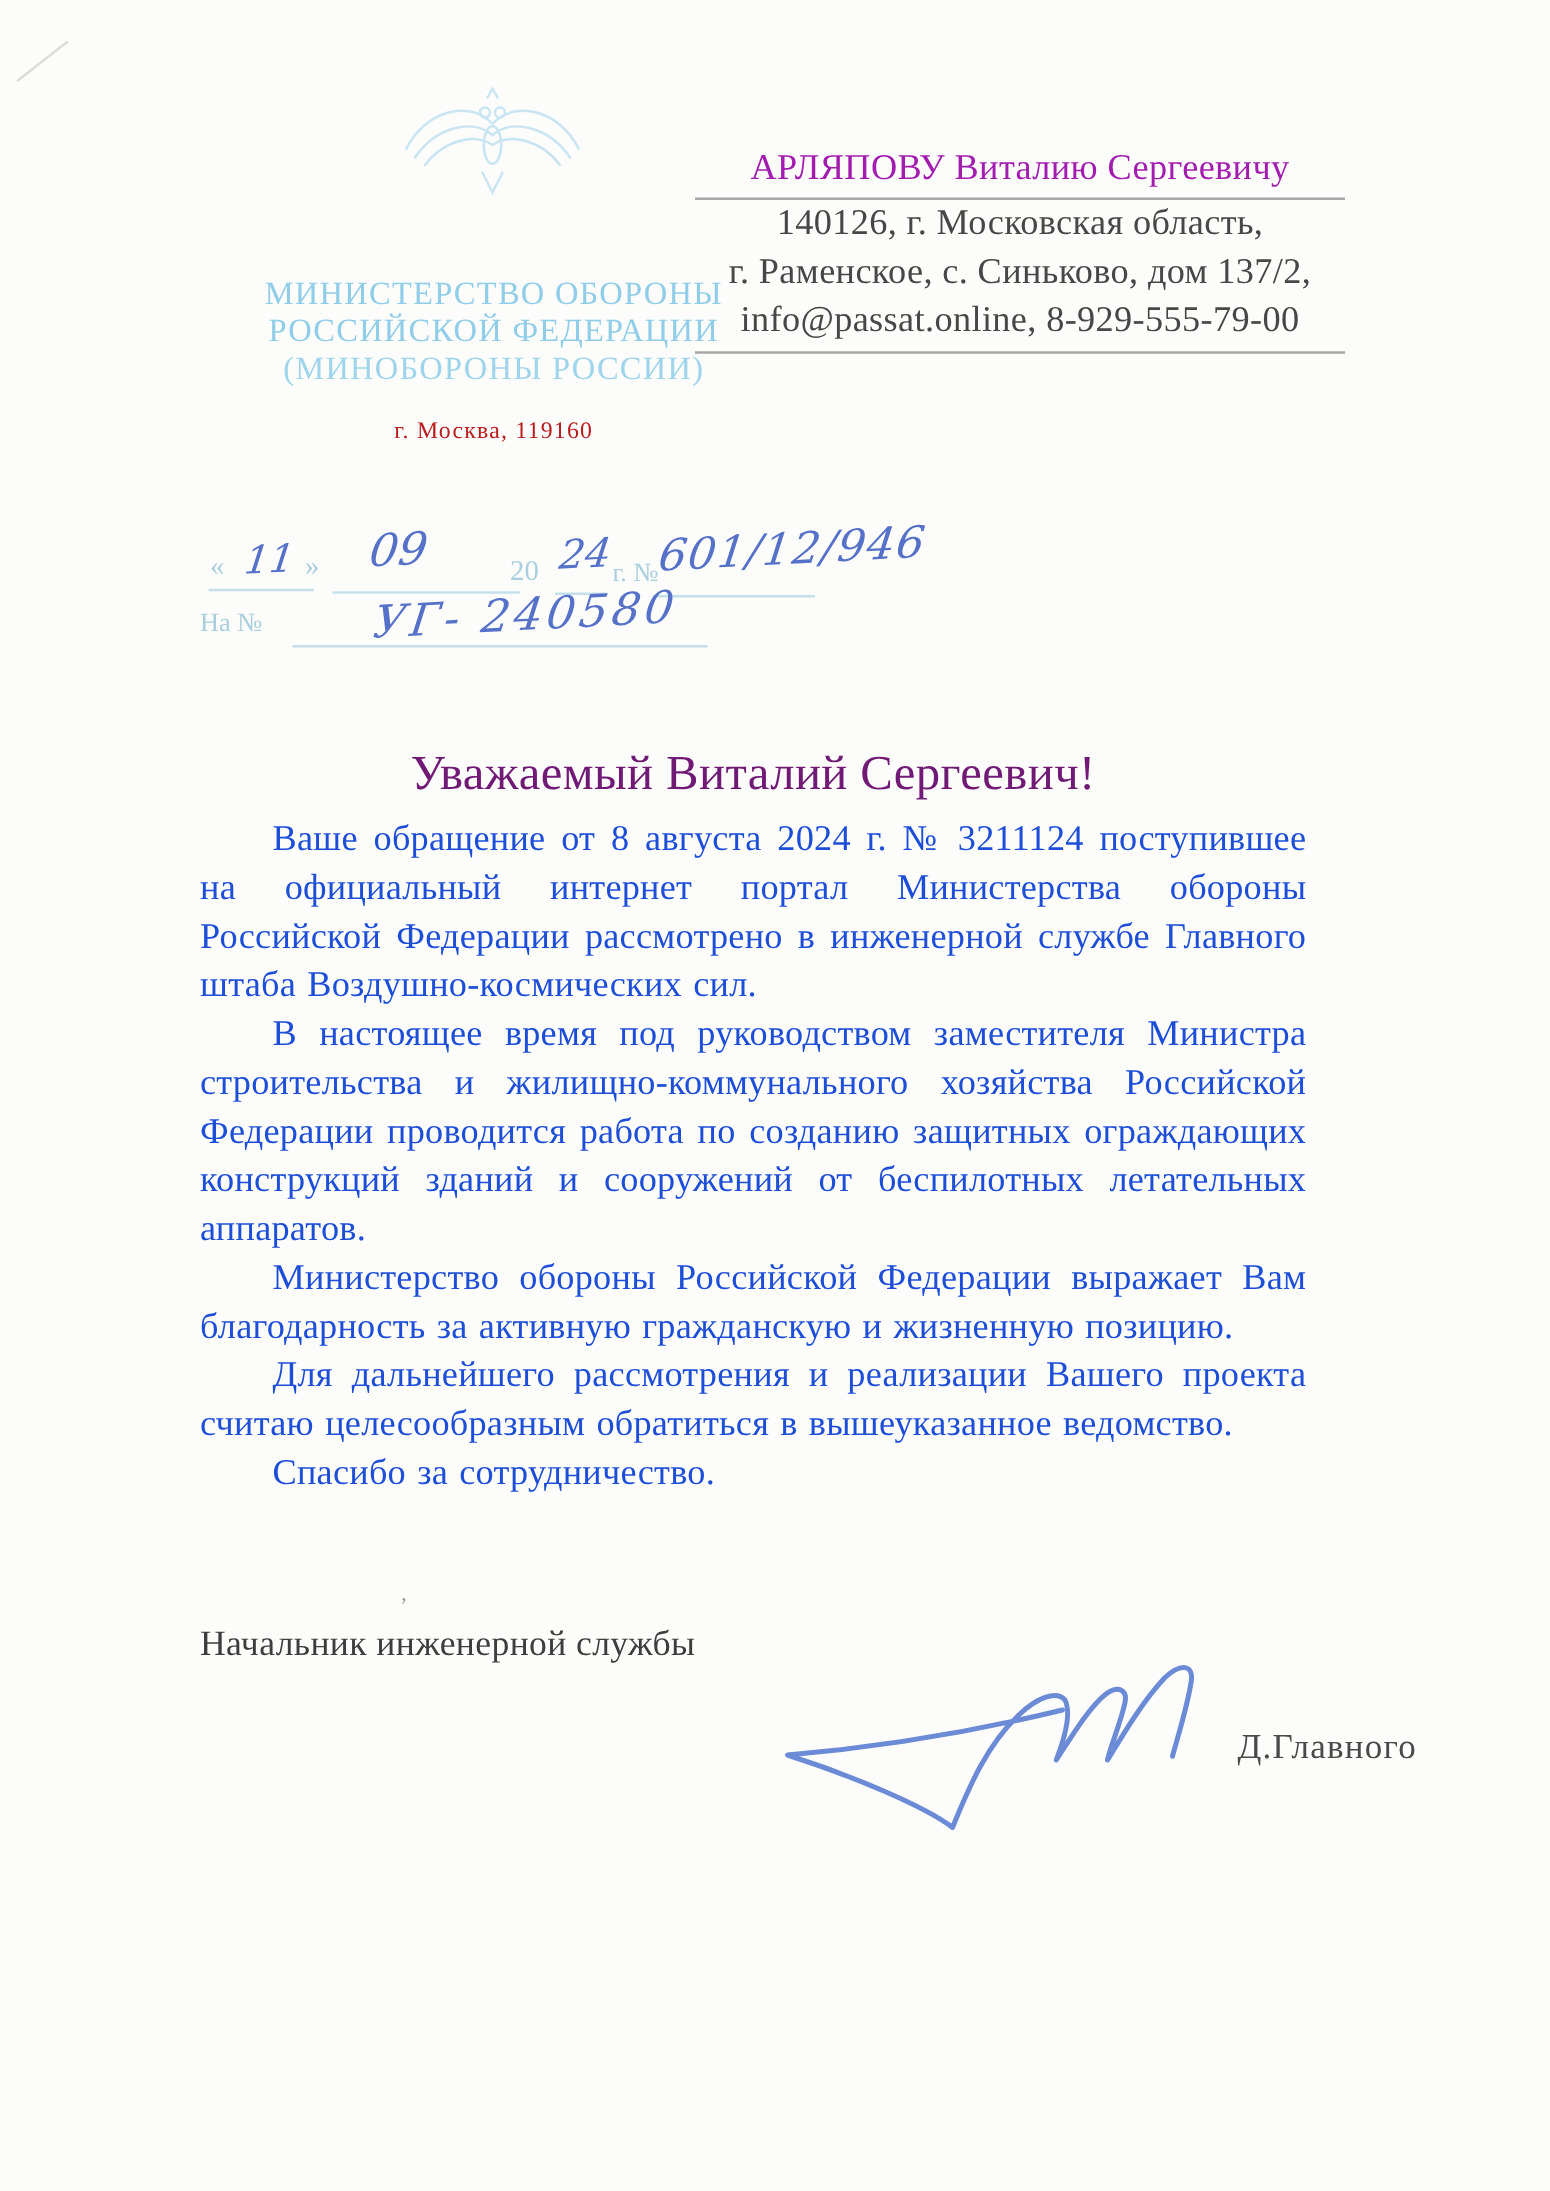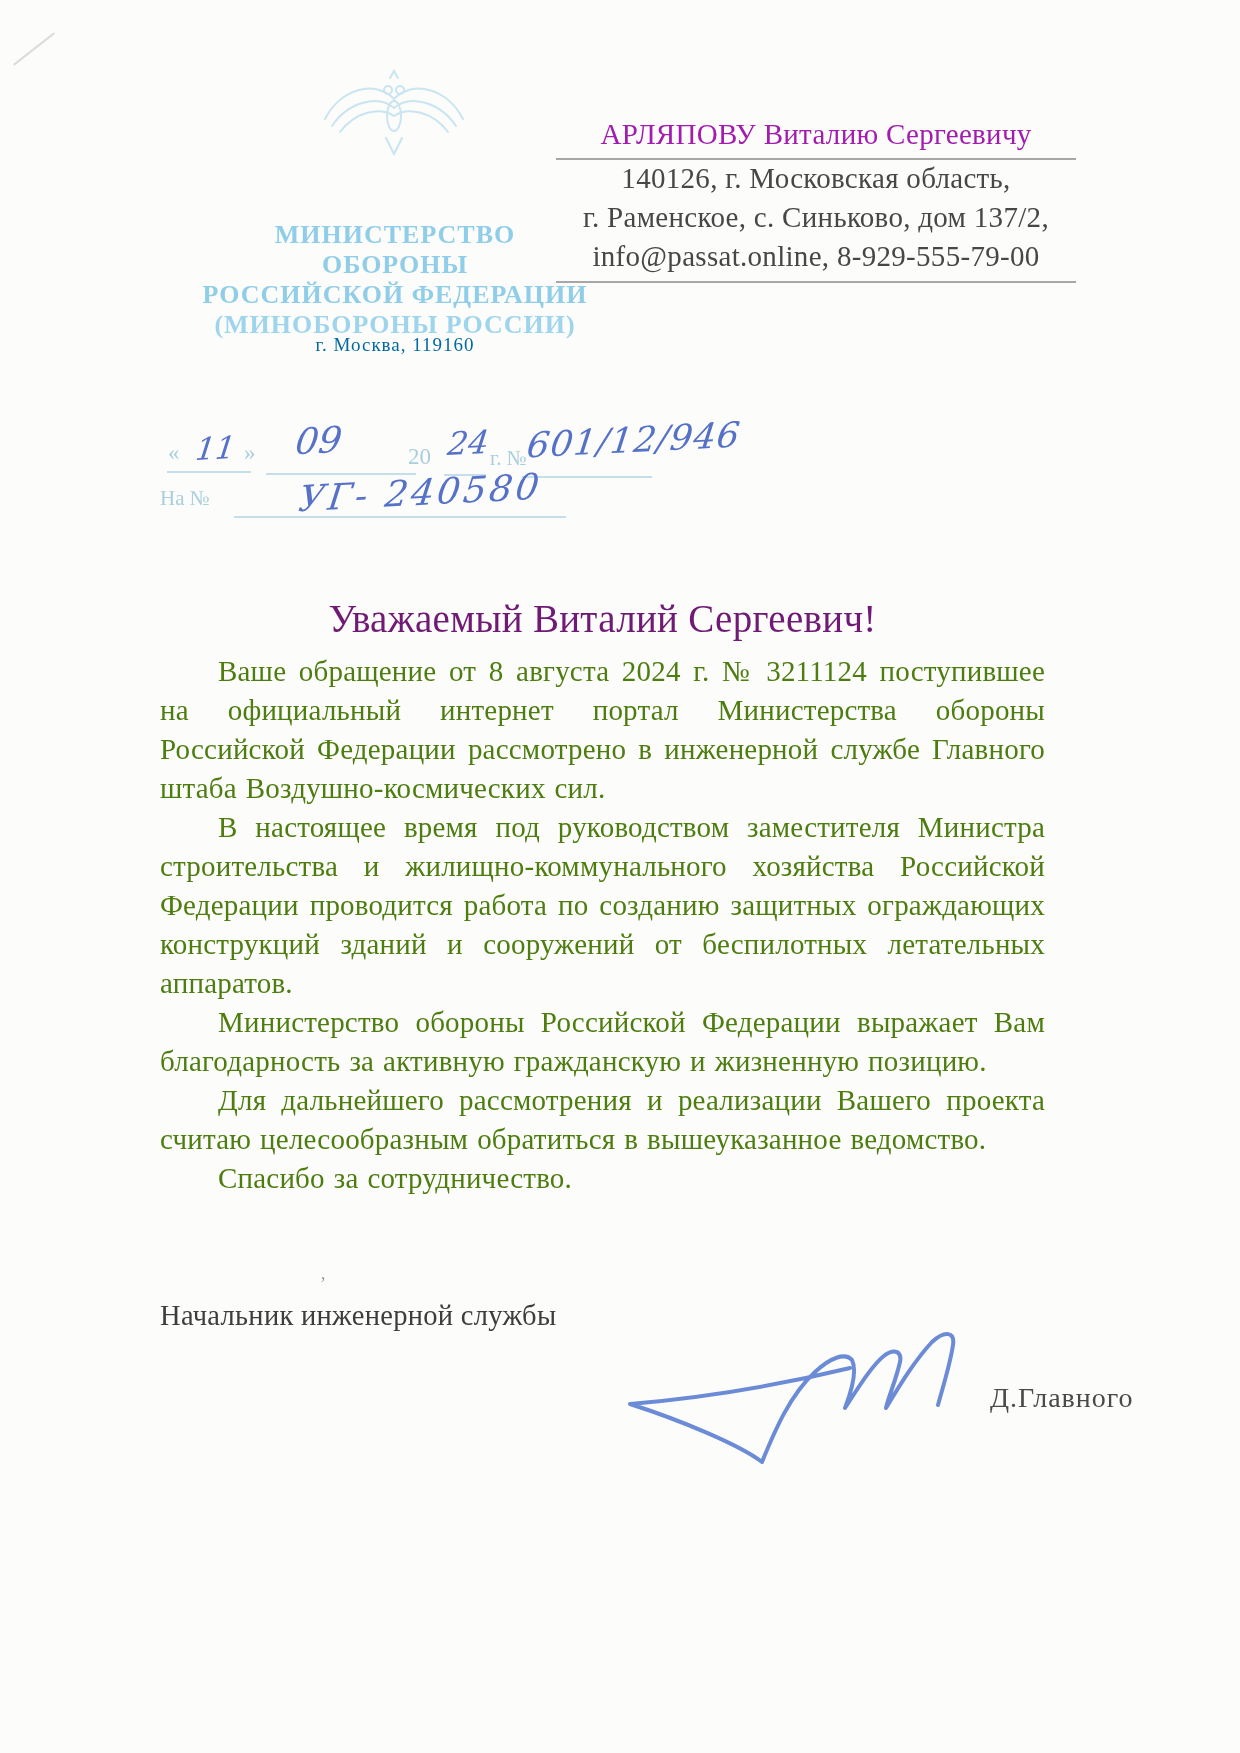--- a/index.html
+++ b/index.html
@@ -10,27 +10,27 @@
   }
   
   .corner-mark{
     position:absolute;left:8px;top:48px;width:52px;height:2px;
     background:#d3d3cf;transform:rotate(-38deg);opacity:.8;border-radius:2px;
   }
   
   .emblem-wrap{position:absolute;left:320px;top:64px;width:150px;height:100px;filter:blur(.5px);opacity:.85;}
   .ministry{
     position:absolute;left:200px;top:220px;width:390px;text-align:center;
-    color:#8fcde8;font-weight:bold;font-size:26px;line-height:30px;letter-spacing:1px;
+    color:#8fcde8;font-weight:normal;font-size:26px;line-height:30px;letter-spacing:1px;
     filter:blur(.3px);
   }
   .ministry .l3{color:#9fd5ec;}
   .hq-address{
     position:absolute;left:200px;top:334px;width:390px;text-align:center;
-    color:#0369a1;font-size:19px;letter-spacing:1px;filter:blur(.4px);
+    color:#b91c1c;font-size:19px;letter-spacing:1px;filter:blur(.4px);
   }
   
   .recipient{position:absolute;left:552px;top:0;width:528px;text-align:center;color:#474747;}
   .recipient .line{position:absolute;left:0;width:528px;font-size:29px;letter-spacing:.3px;}
   .r1{top:118px;color:#a21caf;}
   .r2{top:162px;}
   .r3{top:201px;}
   .r4{top:240px;}
   .r-underline{position:absolute;left:4px;width:520px;height:2px;background:#8b8b8b;opacity:.75;}
   .ru1{top:158px;}
@@ -42,21 +42,21 @@
     transform:skewX(-10deg) rotate(-3deg);display:inline-block;
   }
   .field-line{position:absolute;height:2px;background:#c5dfea;}
   
   .salutation{
     position:absolute;left:160px;top:596px;width:885px;text-align:center;
     font-size:39px;color:#701a75;letter-spacing:.3px;
   }
   .body-text{position:absolute;left:160px;top:652px;width:885px;}
   .body-text p{
-    margin:0;font-size:29px;line-height:39px;color:#4d7c0f;
+    margin:0;font-size:29px;line-height:39px;color:#1d4ed8;
     text-align:justify;text-align-last:left;text-indent:58px;
     letter-spacing:.2px;word-spacing:1.5px;
   }
   
   .sig-title{position:absolute;left:160px;width:700px;font-size:28.5px;color:#3d3d3d;letter-spacing:.3px;}
   .st1{top:1300px;}
   .st2{top:1337px;}
   .stray-mark{position:absolute;left:320px;top:1274px;color:#9a9a9a;font-size:18px;}
   .signature-svg{position:absolute;left:600px;top:1320px;}
   .sig-name{

